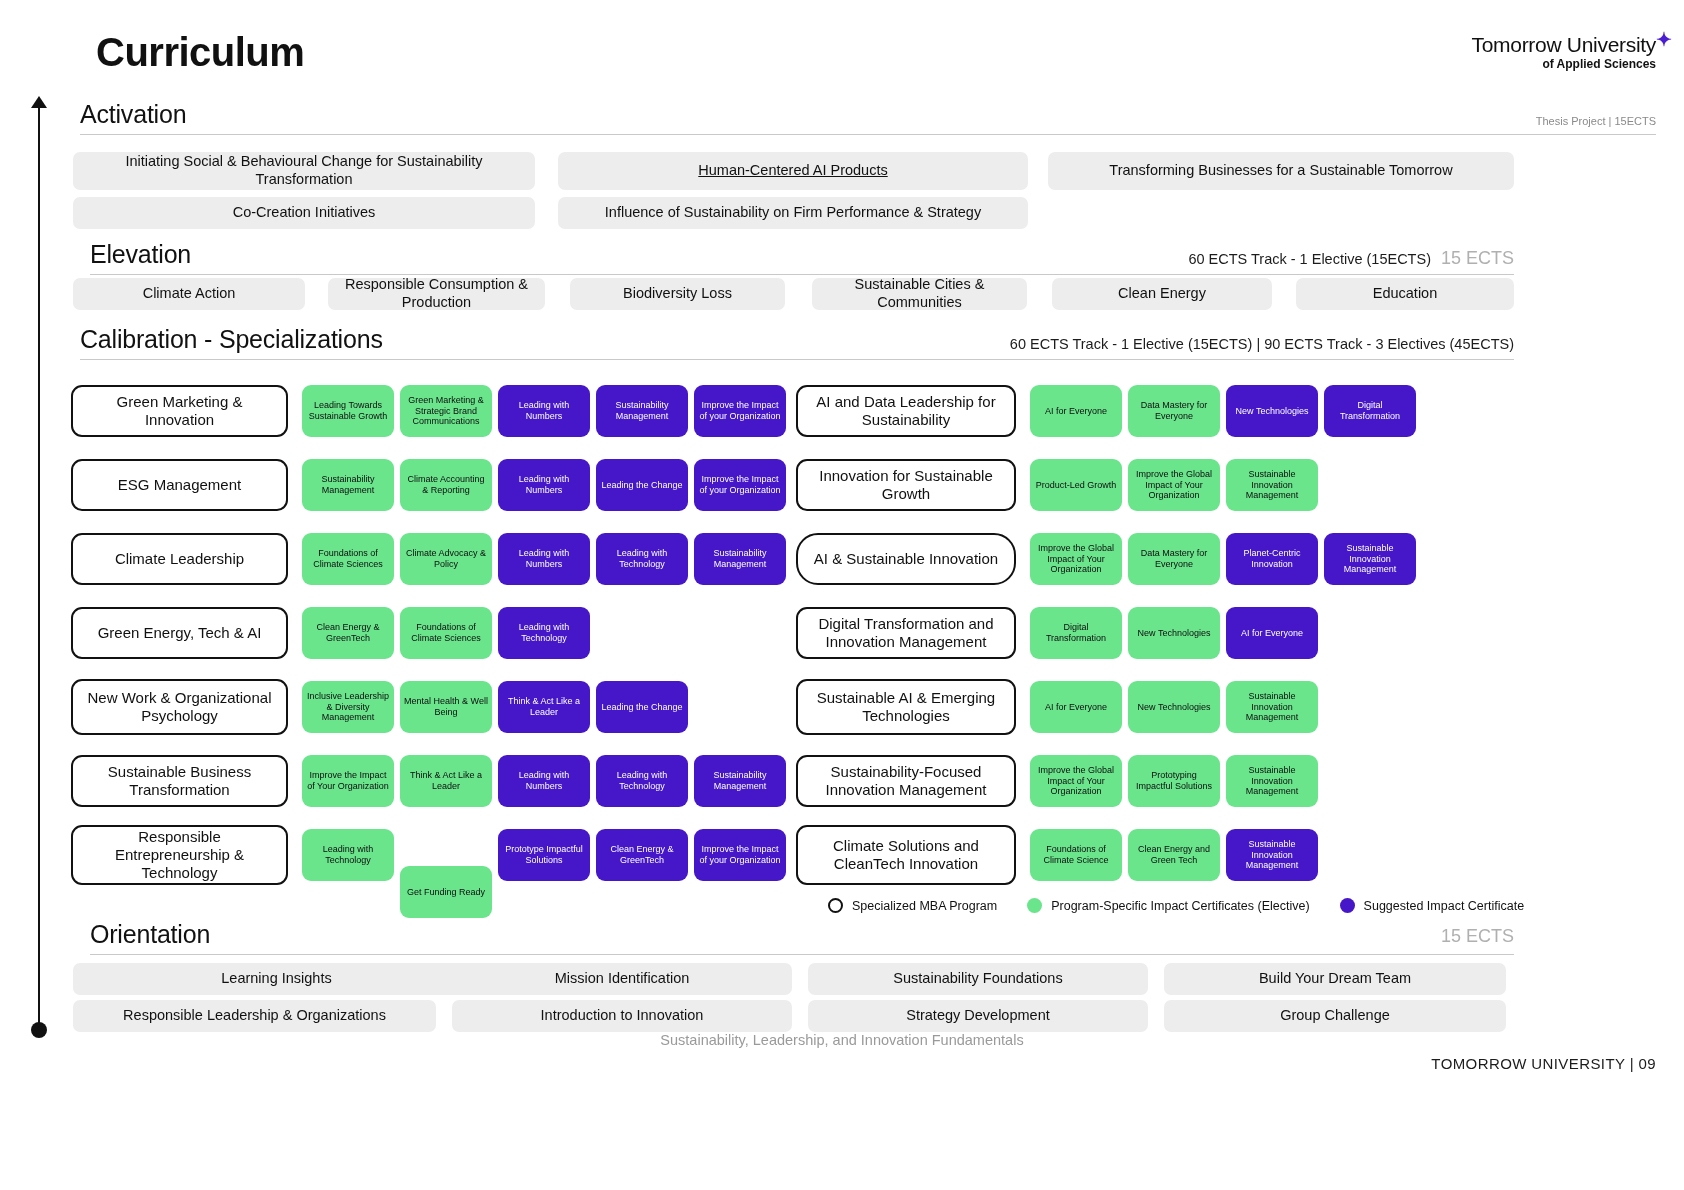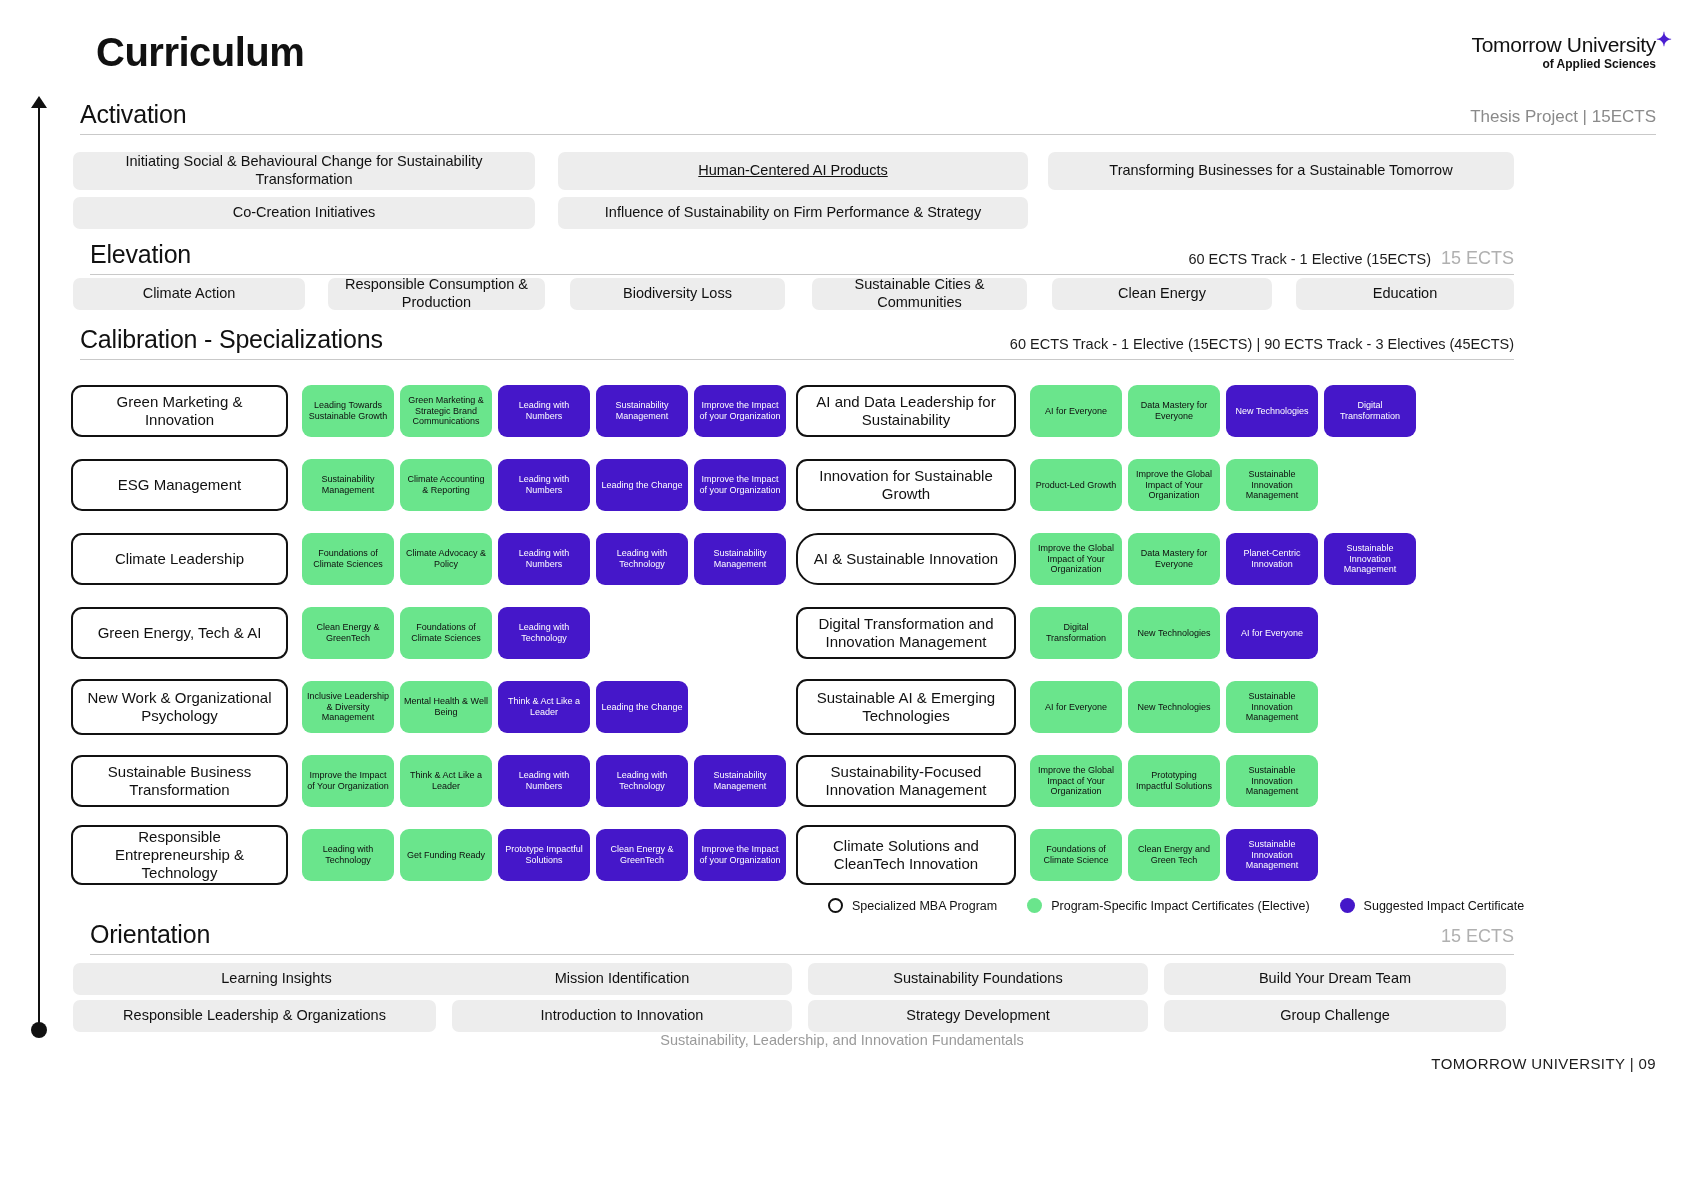--- a/index.html
+++ b/index.html
@@ -33,21 +33,21 @@
 
   
   .sect { position: absolute; }
   .sect-title { font-size: 25px; font-weight: 400; letter-spacing: -0.2px; }
   .sect-rule { border-bottom: 1px solid #c9c9c9; width: 100%; margin-top: 5px; }
   .sect-right {
     position: absolute; right: 0; bottom: 8px;
     font-size: 14.5px; color: #1c1c1c; white-space: nowrap;
   }
   .sect-right.muted { color: #b0b0b0; font-size: 18px; }
-  .sect-right.gray { color: #8a8a8a; font-size: 17px; }
+  .sect-right.gray { color: #8a8a8a; font-size: 11px; }
   .sect-right-wrap { position: absolute; right: 0; bottom: 6px; display: flex; align-items: baseline; gap: 10px; }
 
   
   .pill {
     background: #ededed; border-radius: 7px;
     display: flex; align-items: center; justify-content: center; text-align: center;
     font-size: 14.5px; line-height: 1.22; color: #111; padding: 4px 10px;
     position: absolute;
   }
 
@@ -211,21 +211,21 @@
         <div class="chip purple" style="left: 525px;">Leading with Technology</div>
         <div class="chip purple" style="left: 623px;">Sustainability Management</div>
         <div class="mba" style="left: 725px; height: 52px; top: 0px;">Sustainability-Focused Innovation Management</div>
         <div class="chip green" style="left: 959px;">Improve the Global Impact of Your Organization</div>
         <div class="chip green" style="left: 1057px;">Prototyping Impactful Solutions</div>
         <div class="chip green" style="left: 1155px;">Sustainable Innovation Management</div>
       </div>
       <div class="spec-row" style="top: 829px;">
         <div class="spec-name" style="height: 60px; top: -4px;">Responsible Entrepreneurship &amp; Technology</div>
         <div class="chip green" style="left: 231px;">Leading with Technology</div>
-        <div class="chip green" style="left: 329px;">Get Funding Ready</div>
+        <div class="chip green" style="left: 329px; margin-top: 37px;">Get Funding Ready</div>
         <div class="chip purple" style="left: 427px;">Prototype Impactful Solutions</div>
         <div class="chip purple" style="left: 525px;">Clean Energy &amp; GreenTech</div>
         <div class="chip purple" style="left: 623px;">Improve the Impact of your Organization</div>
         <div class="mba" style="left: 725px; height: 60px; top: -4px;">Climate Solutions and CleanTech Innovation</div>
         <div class="chip green" style="left: 959px;">Foundations of Climate Science</div>
         <div class="chip green" style="left: 1057px;">Clean Energy and Green Tech</div>
         <div class="chip purple" style="left: 1155px;">Sustainable Innovation Management</div>
       </div>
     </div>
 

